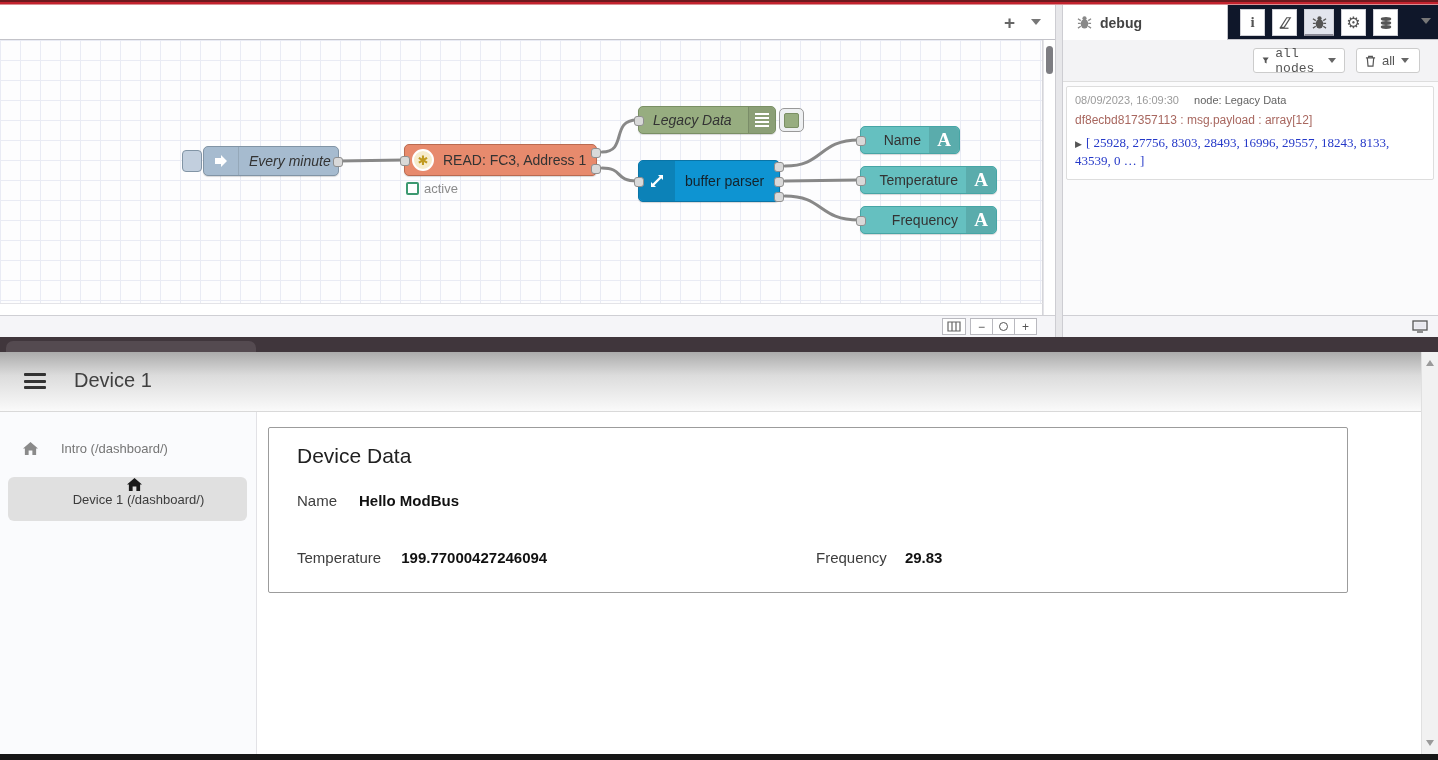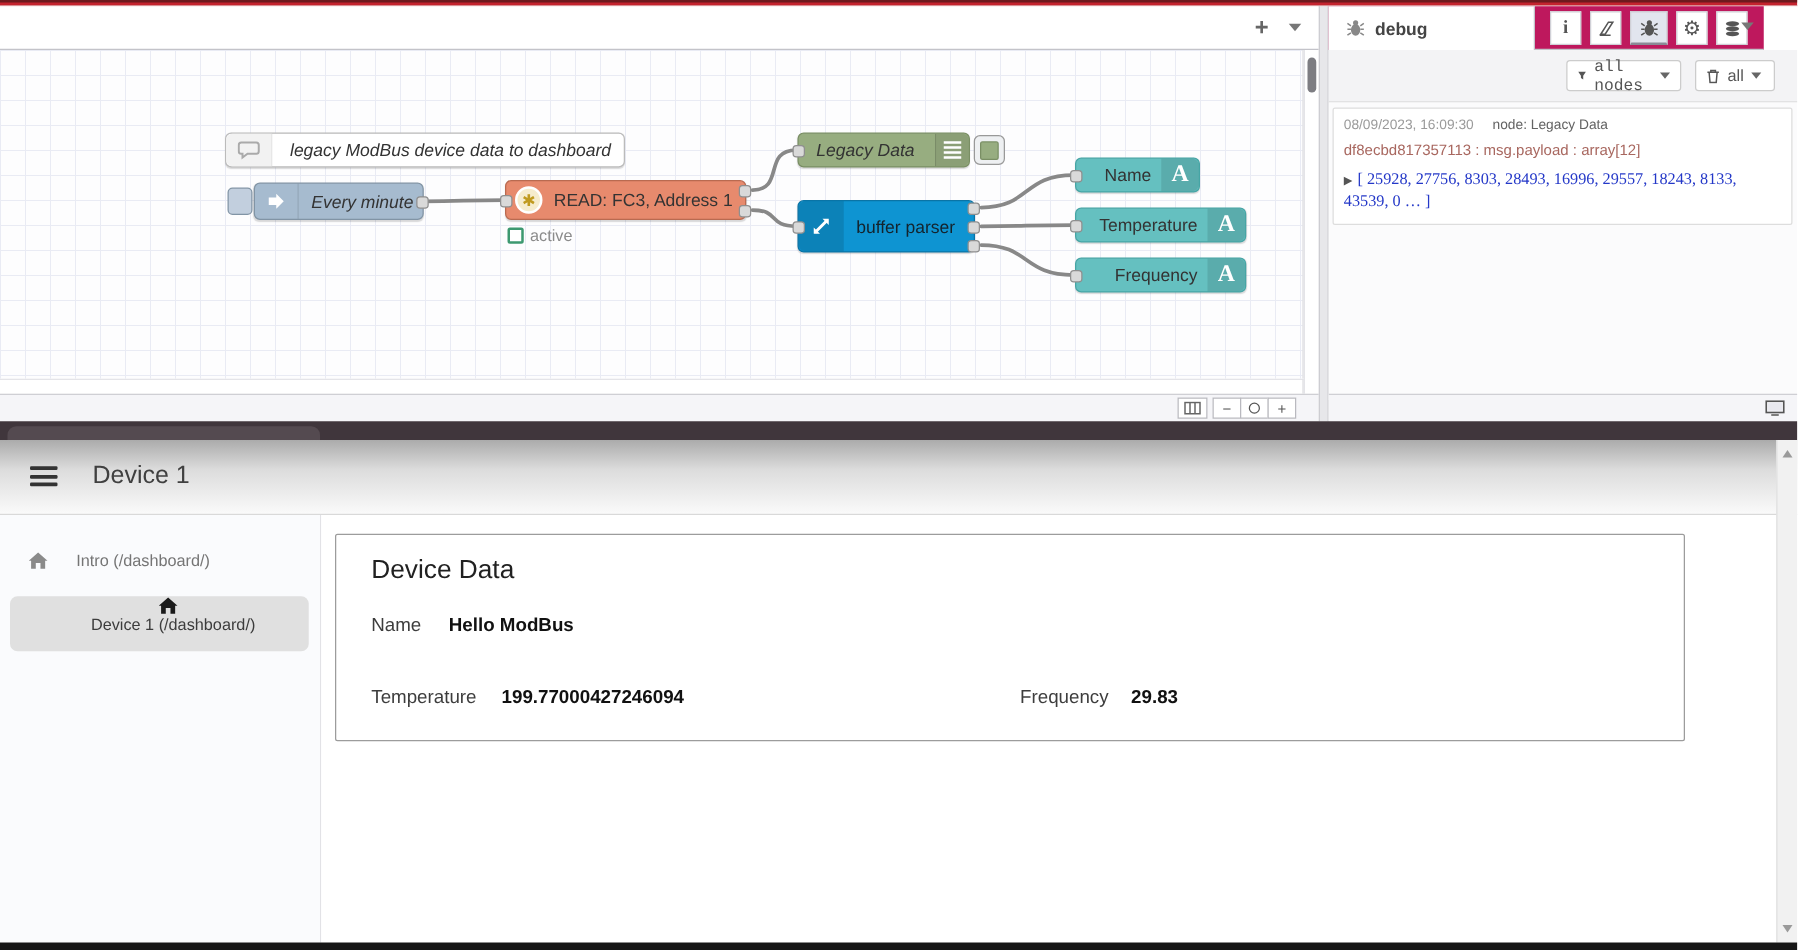--- a/index.html
+++ b/index.html
@@ -73,21 +73,21 @@
   #map-btn{width:24px;}
   #zoom-group{display:flex;}
   #zoom-group .foot-btn{width:23px;margin-left:-1px;}
   .ring{width:9px;height:9px;border:1.5px solid #555;border-radius:50%;box-sizing:border-box;}
 
   
   #divider-v{left:1055px;top:5px;width:8px;height:332px;background:#e7e7ea;border-left:1px solid #cdcdd2;border-right:1px solid #cdcdd2;box-sizing:border-box;}
 
   
   #sidebar{left:1063px;top:5px;width:375px;height:332px;background:#fff;}
-  #sb-header{position:absolute;left:0;top:0;width:348px;height:35px;background:#be185d;border-bottom:1px solid #c3c3c9;box-sizing:border-box;}
+  #sb-header{position:absolute;left:0;top:0;width:376px;height:35px;background:#0f172a;border-bottom:1px solid #c3c3c9;box-sizing:border-box;}
   #sb-tab{position:absolute;left:0;top:0;width:165px;height:35px;background:#fff;border-right:1px solid #c3c3c9;display:flex;align-items:center;gap:8px;padding-left:14px;box-sizing:border-box;font-size:14px;font-weight:bold;color:#444;}
   .hdr-btn{position:absolute;top:4px;height:27px;width:25px;border:1px solid #d0d0d6;background:#fff;display:flex;align-items:center;justify-content:center;box-sizing:border-box;color:#555;}
   .hdr-btn.active{background:#e2e5ee;border-bottom:2px solid #8a8a96;}
   #sb-chevron{position:absolute;top:13px;right:8px;}
   .chev-down{width:0;height:0;border-left:5px solid transparent;border-right:5px solid transparent;border-top:6px solid #777;}
 
   #sb-toolbar{position:absolute;left:0;top:35px;width:375px;height:42px;background:#f3f3f5;border-bottom:1px solid #ddd;box-sizing:border-box;}
   .tool-btn{position:absolute;top:8px;height:25px;background:#fff;border:1px solid #ccc;border-radius:3px;display:flex;align-items:center;gap:6px;padding:0 8px;box-sizing:border-box;font-size:13px;color:#555;}
   #filter-btn{left:190px;width:92px;font-family:Liberation Mono, monospace;}
   #clear-btn{left:293px;width:64px;}
@@ -160,28 +160,20 @@
   <div class="abs" id="canvas">
     <svg id="wires" width="1043" height="263">
       <path class="wire" d="M339,121 C370,121 372,120 404,120"></path>
       <path class="wire" d="M602,112 C628,112 610,80 637,80"></path>
       <path class="wire" d="M602,128 C624,128 614,141 637,141"></path>
       <path class="wire" d="M785,126 C824,126 818,100 859,100"></path>
       <path class="wire" d="M785,141 C820,141 822,140 859,140"></path>
       <path class="wire" d="M785,156 C824,156 818,180 859,180"></path>
     </svg>
 
-    <div class="node" id="comment-node">
-      <div class="iconbox">
-        <svg width="18" height="16" viewBox="0 0 18 16">
-            <path d="M3 2 h12 a2 2 0 0 1 2 2 v5 a2 2 0 0 1 -2 2 h-7 l-4 3 v-3 h-1 a2 2 0 0 1 -2 -2 v-5 a2 2 0 0 1 2 -2 z" fill="none" stroke="#aaa" stroke-width="1.6"></path>
-          </svg>
-      </div>
-      <span class="nlabel">legacy ModBus device data to dashboard</span>
-    </div>
 
     <div class="abs" id="inject-btn"></div>
     <div class="node" id="inject-node">
       <div class="iconbox">
         <svg width="16" height="14" viewBox="0 0 16 14">
             <path d="M2 4 h6 v-3 l6 6 -6 6 v-3 h-6 z" fill="#fff"></path>
           </svg>
       </div>
       <span class="nlabel">Every minute</span>
       <div class="port" style="right:-5px;top:10px;"></div>

